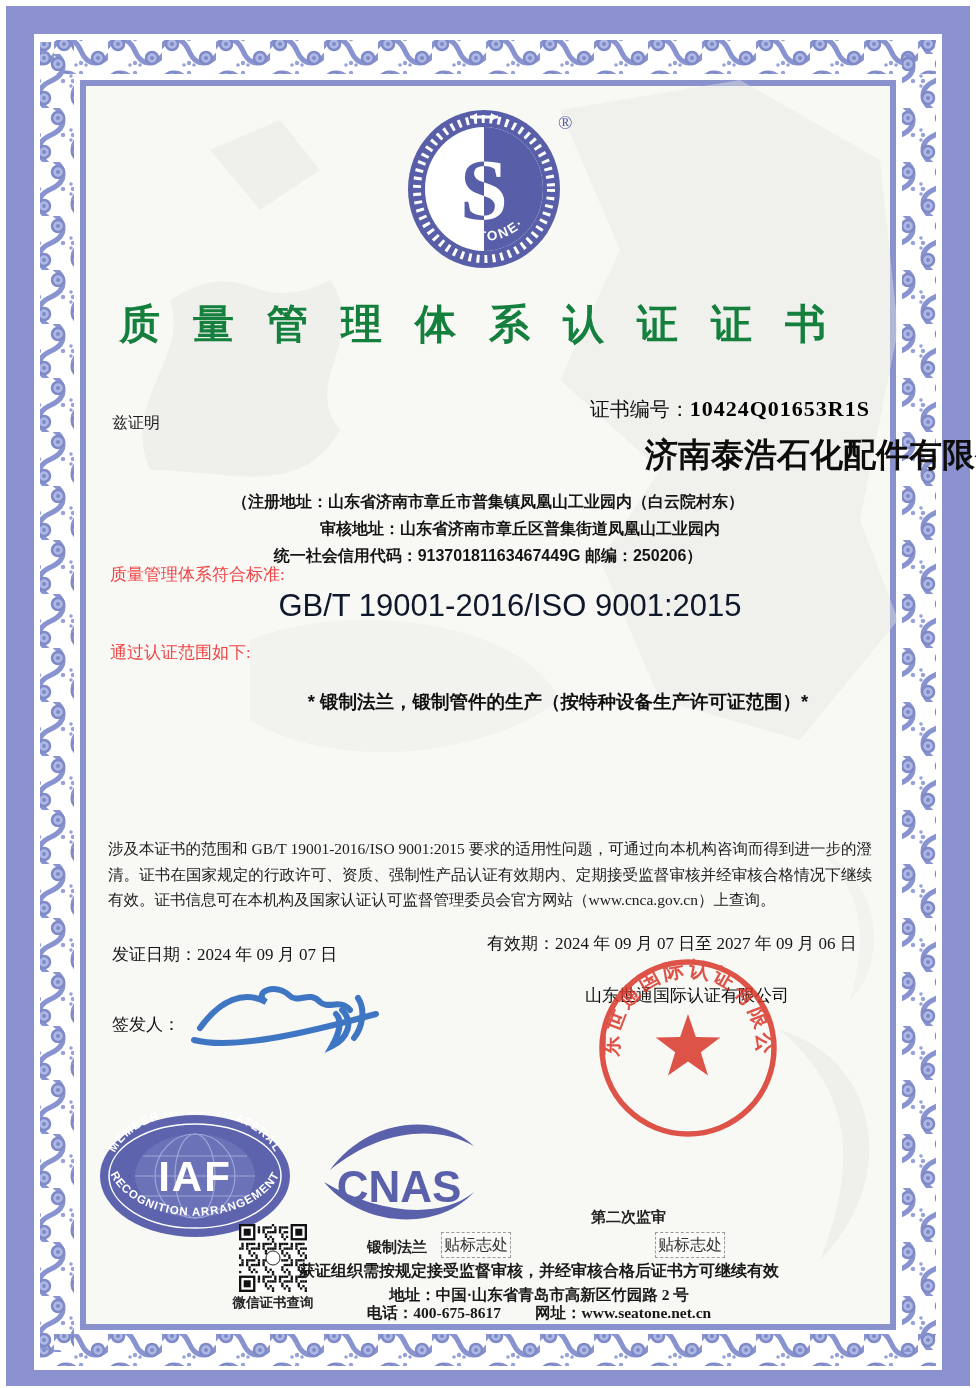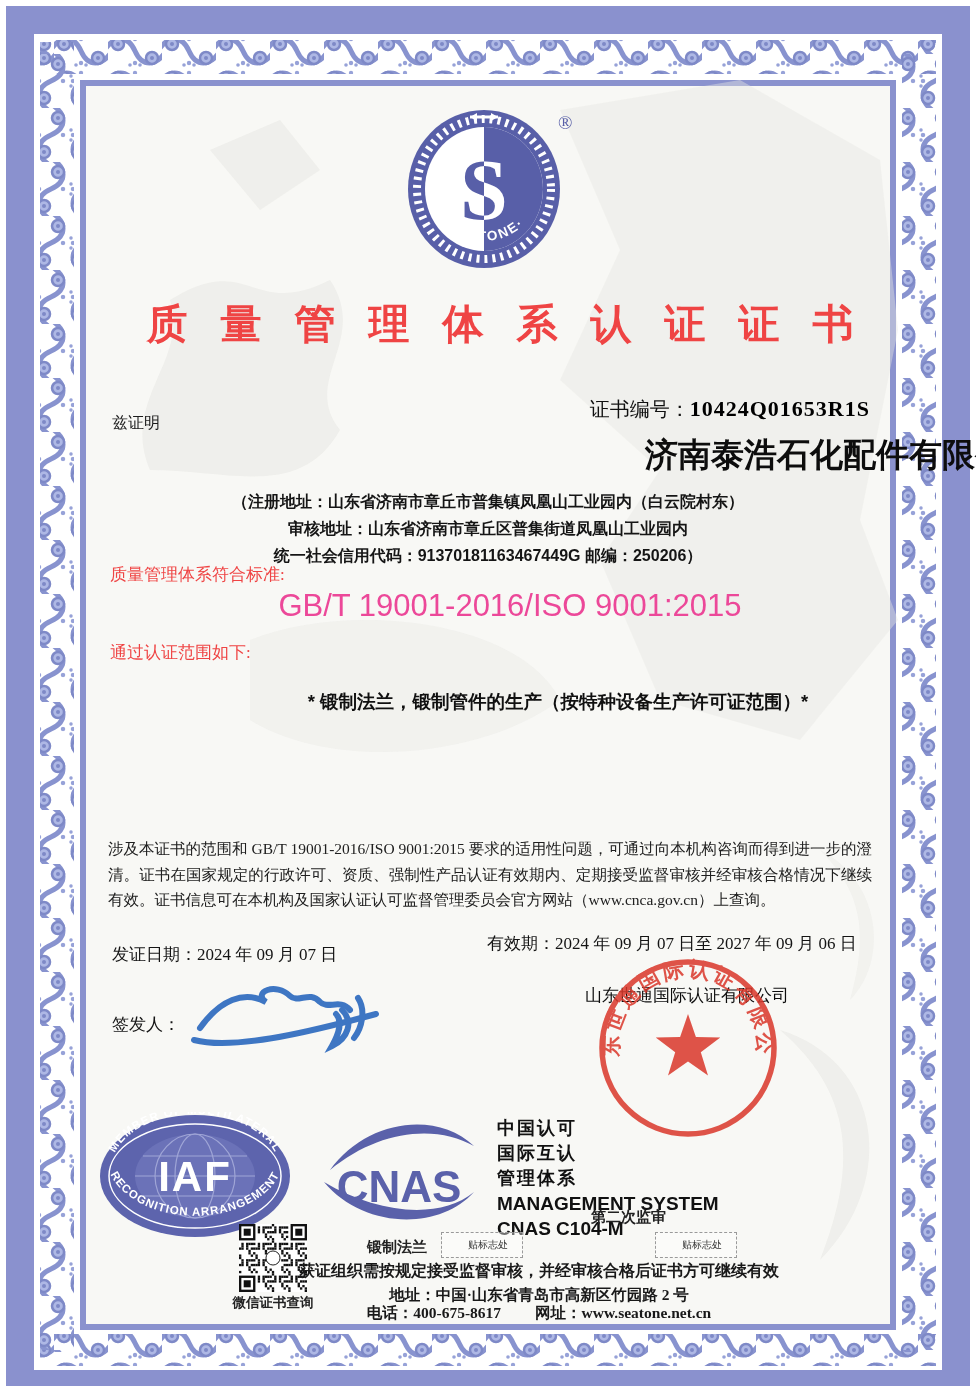--- a/index.html
+++ b/index.html
@@ -3,39 +3,39 @@
 <meta charset="utf-8">
 <style>
   html,body{margin:0;padding:0;background:#ffffff;}
   .page{position:relative;width:976px;height:1388px;overflow:hidden;background:#ffffff;
         font-family:"Liberation Serif","DejaVu Serif",serif;color:#1c1c1c;}
   .abs{position:absolute;}
   .sans{font-family:"Liberation Sans","DejaVu Sans",sans-serif;}
   .bgsvg{position:absolute;inset:0;z-index:0;}
   .content{z-index:1;}
   .over{z-index:2;}
-  .title{left:86px;top:297px;width:828px;text-align:center;font-size:41px;font-weight:bold;
-         letter-spacing:33px;text-indent:33px;color:#ef4444;}
+  .title{left:86px;top:297px;width:828px;font-size:41px;font-weight:bold;
+         letter-spacing:33px;text-indent:33px;color:#15803d;}
   .certno-row{left:86px;top:371px;width:784px;text-align:right;margin-top:25px;}
   .certno-label{font-size:20px;color:#111;}
   .certno-value{font-size:22px;font-weight:bold;letter-spacing:1px;color:#000;}
   .certify{left:112px;top:413px;font-size:16px;}
   .company{left:86px;top:433px;width:955px;text-align:right;font-size:33px;font-weight:bold;color:#0d0d0d;}
   .addr{left:86px;width:804px;text-align:center;font-size:16px;font-weight:bold;color:#151515;}
   .label-sm{font-size:17px;color:#ef4444;}
-  .standard{left:86px;top:588px;width:848px;text-align:center;font-size:31px;color:#ec4899;}
+  .standard{left:86px;top:588px;width:848px;text-align:center;font-size:31px;color:#0f172a;}
   .scope{left:86px;top:689px;width:944px;text-align:center;font-size:18.5px;font-weight:bold;color:#101010;}
   .disclaimer{left:108px;top:836px;width:764px;font-size:15.5px;line-height:25.5px;text-align:justify;color:#202020;}
   .dateline{font-size:17px;color:#141414;}
   .issuer{left:585px;top:984px;font-size:17px;color:#0d0d0d;}
   .accline{font-size:18px;font-weight:bold;letter-spacing:2px;line-height:25px;color:#111;}
   .accline-en{font-size:19px;font-weight:bold;line-height:25px;color:#111;}
   .audit-label{font-size:15px;font-weight:bold;color:#222;}
   .sticker-box{width:68px;height:24px;border:1.5px dashed #9a9a9a;text-align:center;
-               font-size:10px;line-height:24px;color:#333;background:rgba(255,255,255,.4);padding-left:12px;}
+               font-size:16px;line-height:24px;color:#333;background:rgba(255,255,255,.4);}
   .notice{left:239px;top:1261px;width:600px;text-align:center;font-size:16px;font-weight:bold;color:#191919;}
   .faddr{left:239px;top:1285px;width:600px;text-align:center;font-size:15.5px;font-weight:bold;color:#191919;}
   .fcontact{left:239px;top:1303px;width:600px;text-align:center;font-size:15.5px;font-weight:bold;color:#191919;}
   .fcontact .gap{display:inline-block;width:34px;}
   .qrcap{left:225px;top:1294px;width:96px;text-align:center;font-size:13.5px;font-weight:bold;color:#222;}
 </style>
 </head>
 <body>
 
 <div class="page">
@@ -121,21 +121,21 @@
 
   <div class="abs content certno-row">
     <span class="certno-label">证书编号：</span><span class="certno-value">10424Q01653R1S</span>
   </div>
 
   <div class="abs content certify">兹证明</div>
 
   <div class="abs content company sans">济南泰浩石化配件有限公司</div>
 
   <div class="abs content addr sans" style="top:492px;">（注册地址：山东省济南市章丘市普集镇凤凰山工业园内（白云院村东）</div>
-  <div class="abs content addr sans" style="top:519px;">审核地址：山东省济南市章丘区普集街道凤凰山工业园内</div>
+  <div class="abs content addr sans" style="top:519px;padding-left:32px;">审核地址：山东省济南市章丘区普集街道凤凰山工业园内</div>
   <div class="abs content addr sans" style="top:546px;">统一社会信用代码：91370181163467449G 邮编：250206）</div>
 
   <div class="abs content label-sm" style="left:110px;top:563px;">质量管理体系符合标准:</div>
   <div class="abs content standard sans">GB/T 19001-2016/ISO 9001:2015</div>
 
   <div class="abs content label-sm" style="left:110px;top:641px;">通过认证范围如下:</div>
   <div class="abs content scope sans">* 锻制法兰，锻制管件的生产（按特种设备生产许可证范围）*</div>
 
   <div class="abs content disclaimer">涉及本证书的范围和 GB/T 19001-2016/ISO 9001:2015 要求的适用性问题，可通过向本机构咨询而得到进一步的澄清。证书在国家规定的行政许可、资质、强制性产品认证有效期内、定期接受监督审核并经审核合格情况下继续有效。证书信息可在本机构及国家认证认可监督管理委员会官方网站（www.cnca.gov.cn）上查询。</div>
 
@@ -189,27 +189,20 @@
       <textPath href="#iafBot" startOffset="50%" text-anchor="middle">RECOGNITION ARRANGEMENT</textPath>
     </text>
   </svg>
 
   <svg class="abs content" style="left:316px;top:1116px;" width="166" height="118" viewBox="0 0 166 118">
     <path d="M14,54 C50,4 120,-6 158,30 C120,8 62,14 14,54 Z" fill="#5a61aa"></path>
     <path d="M8,66 C46,112 122,116 158,76 C124,104 62,98 8,66 Z" fill="#5a61aa"></path>
     <text x="83" y="86" text-anchor="middle" font-size="44" font-weight="bold" fill="#5a61aa" font-family="Liberation Sans, DejaVu Sans, sans-serif" transform="scale(1,1)">CNAS</text>
   </svg>
 
-  <div class="abs content" style="left:497px;top:1116px;">
-    <div class="accline sans">中国认可</div>
-    <div class="accline sans">国际互认</div>
-    <div class="accline sans">管理体系</div>
-    <div class="accline-en sans">MANAGEMENT SYSTEM</div>
-    <div class="accline-en sans">CNAS C104-M</div>
-  </div>
 
   <svg class="abs content" id="qr" style="left:239px;top:1224px;" width="68" height="68" viewBox="0 0 29 29">
     <rect x="0" y="0" width="29" height="29" fill="#ffffff"></rect>
     <g fill="#111111">
       <rect x="0" y="0" width="7" height="7"></rect>
         <rect x="22" y="0" width="7" height="7"></rect>
         <rect x="0" y="22" width="7" height="7"></rect>
     </g>
     <g fill="#ffffff">
       <rect x="1" y="1" width="5" height="5"></rect>

